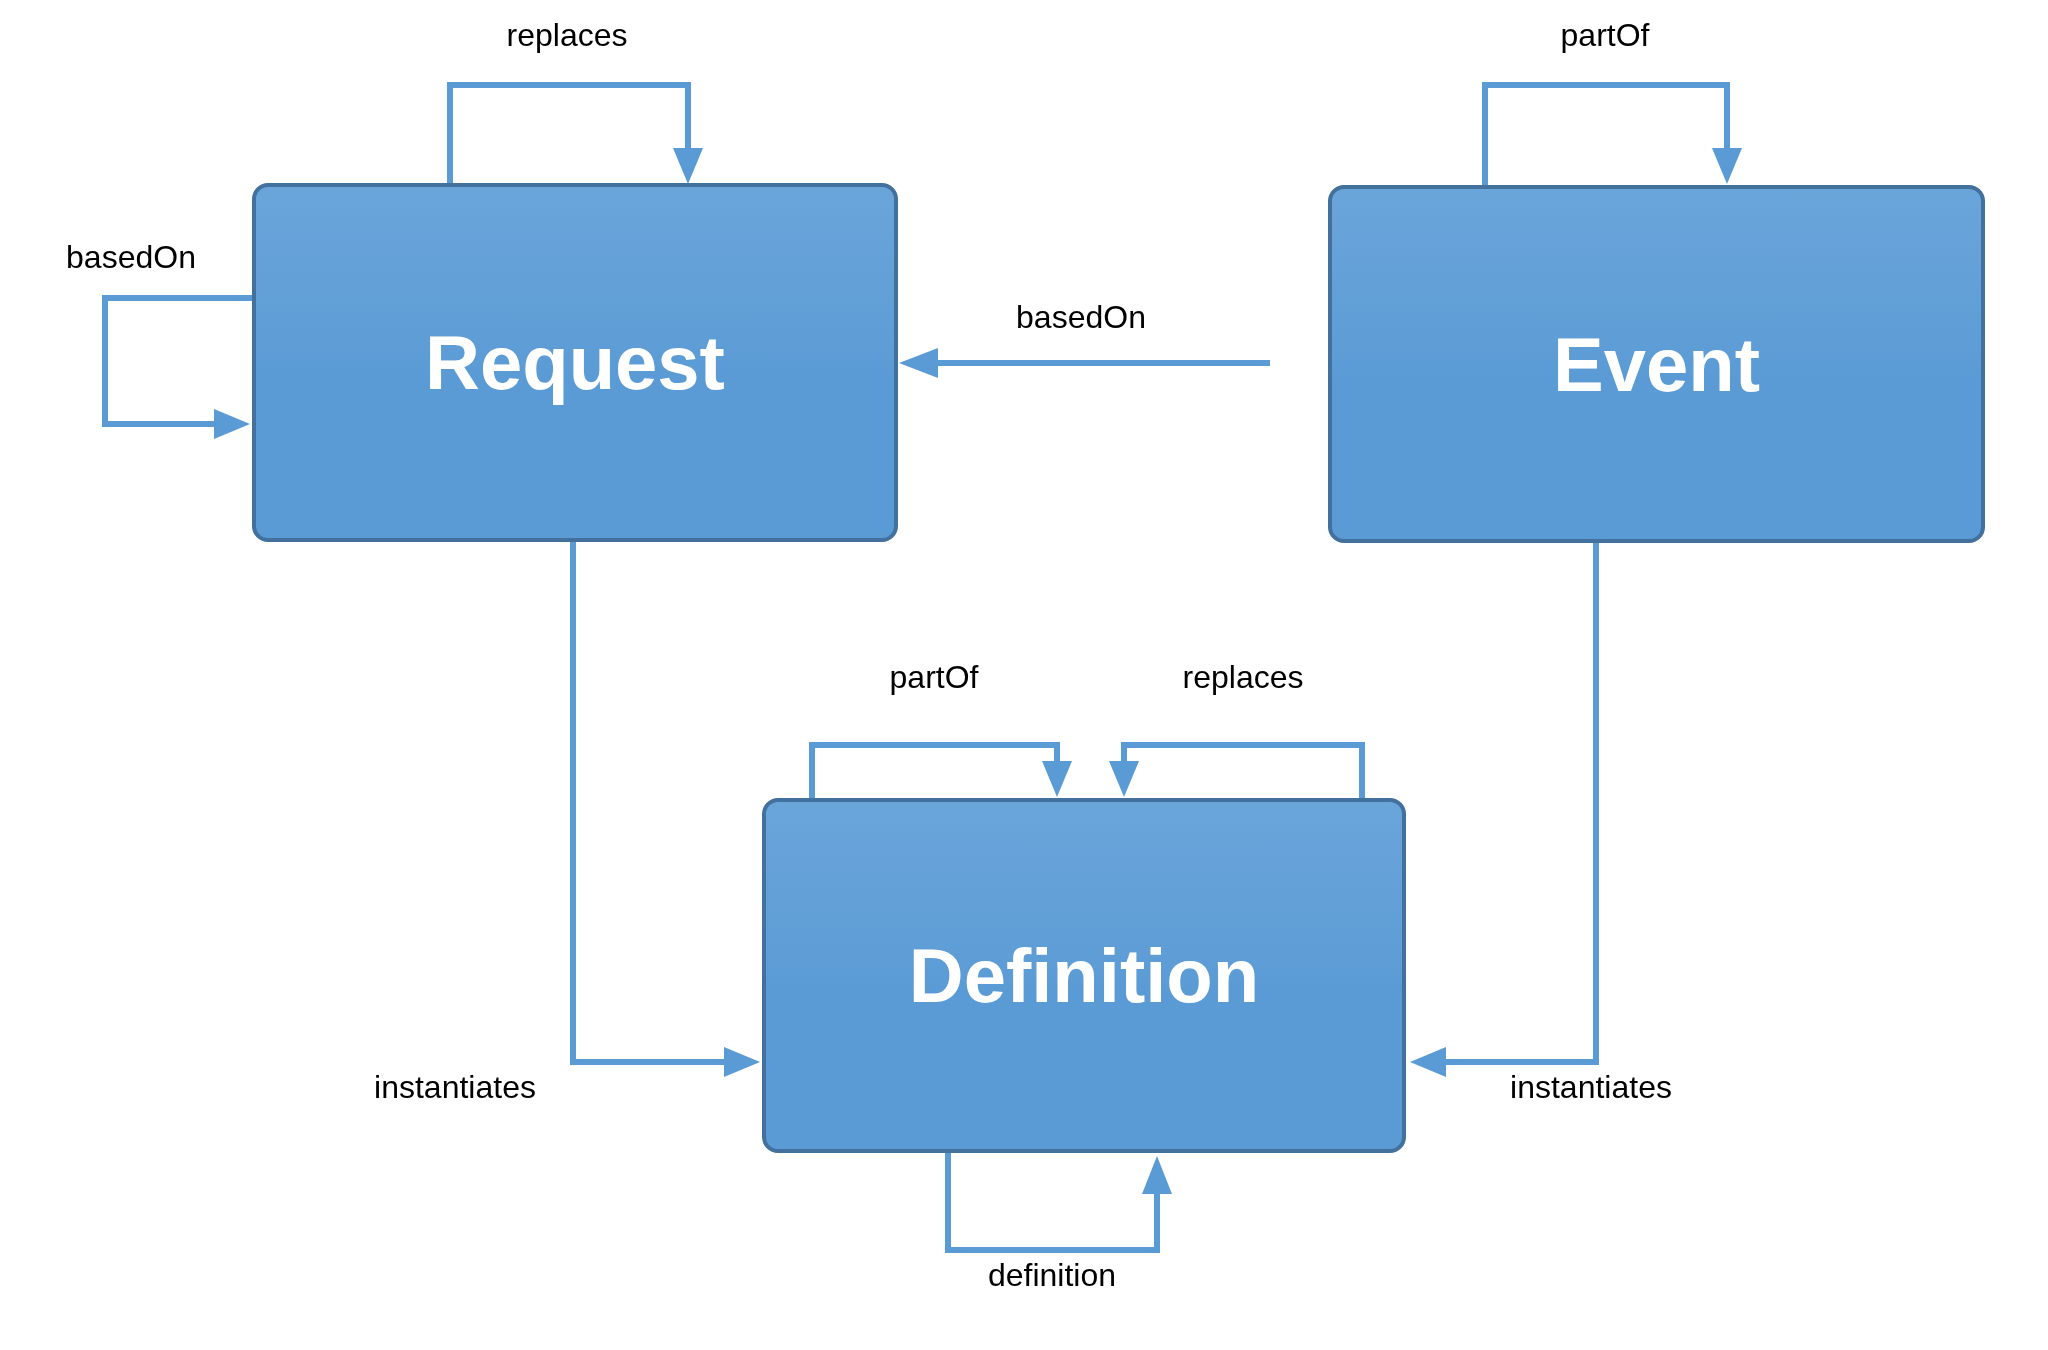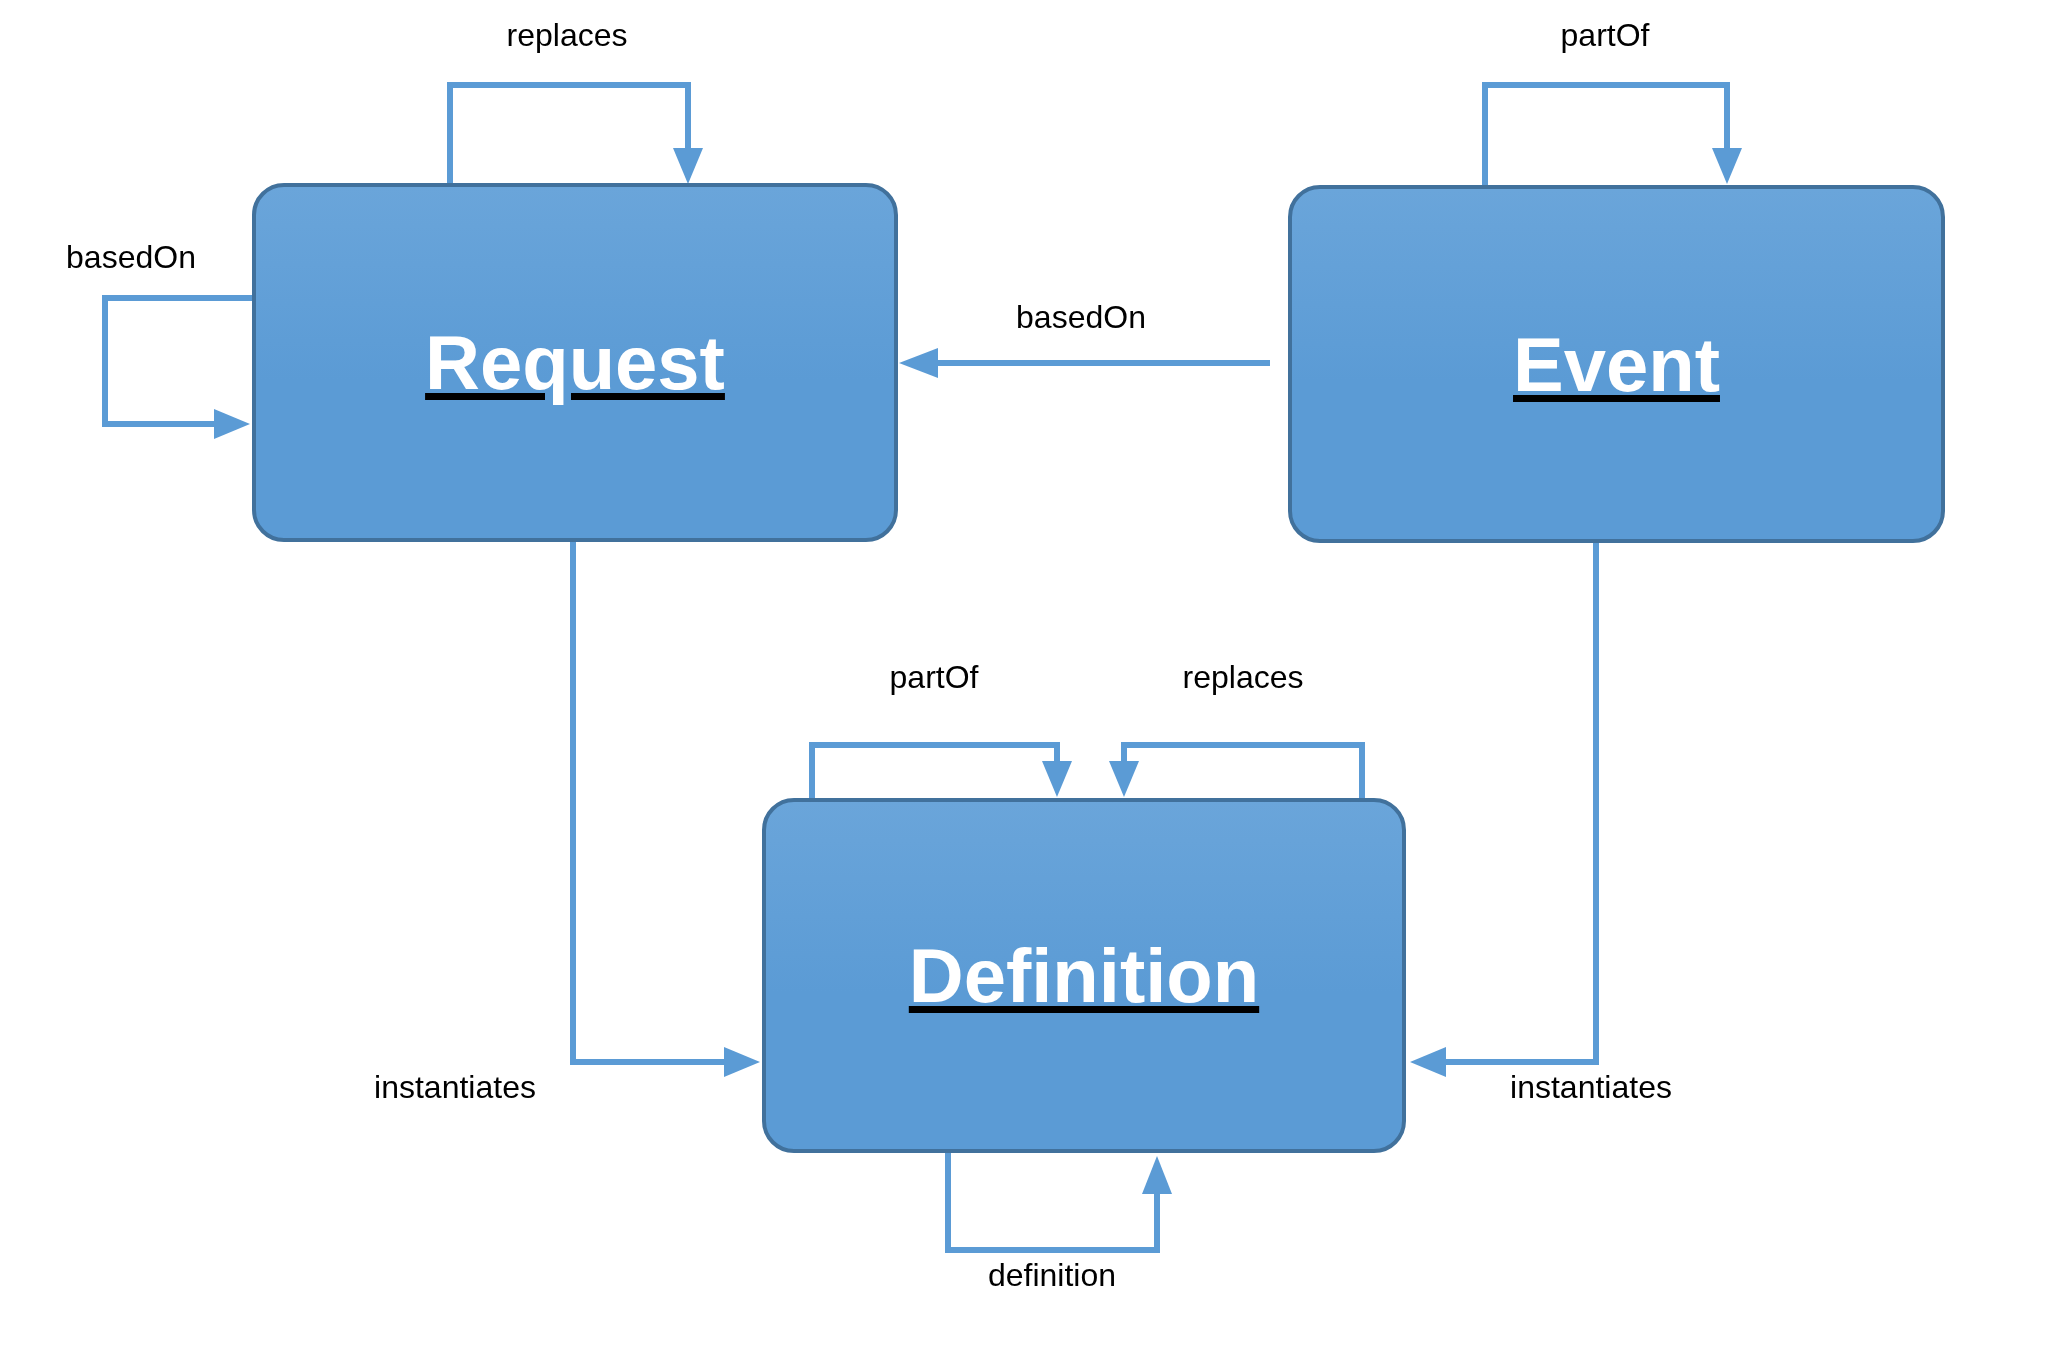--- a/index.html
+++ b/index.html
@@ -26,39 +26,39 @@
   .wires {
     position: absolute; left: 0; top: 0;
     width: 2048px; height: 1350px;
   }
   .wire { fill: none; stroke: var(--arrow); stroke-width: 6; }
   .head { fill: var(--arrow); stroke: none; }
   .node {
     position: absolute;
     background: linear-gradient(180deg, var(--node-fill-top) 0%, var(--node-fill) 55%, var(--node-fill) 100%);
     border: 4px solid var(--node-border);
-    border-radius: 32px;
-    display: flex; align-items: center; justify-content: center; text-decoration: underline;
+    border-radius: 16px;
+    display: flex; align-items: center; justify-content: center;
   }
   .node-title {
     font-weight: 700;
     font-size: 76px;
     color: var(--node-text);
     white-space: nowrap;
   }
   .edge-label {
     position: absolute;
     transform: translateX(-50%);
     font-size: 32px;
     line-height: 1.1;
     color: var(--label-text);
     white-space: nowrap;
   }
   #node-request    { left: 252px;  top: 183px; width: 646px; height: 359px; }
-  #node-event      { left: 1288px; top: 185px; width: 657px; height: 358px; }
+  #node-event      { left: 1328px; top: 185px; width: 657px; height: 358px; }
   #node-definition { left: 762px;  top: 798px; width: 644px; height: 355px; }
 
   #lbl-replaces-request     { left: 567px;  top: 18px;   }
   #lbl-partof-event         { left: 1605px; top: 18px;   }
   #lbl-basedon-request-self { left: 131px;  top: 240px;  }
   #lbl-basedon-event-req    { left: 1081px; top: 300px;  }
   #lbl-inst-left            { left: 455px;  top: 1070px; }
   #lbl-inst-right           { left: 1591px; top: 1070px; }
   #lbl-partof-definition    { left: 934px;  top: 660px;  }
   #lbl-replaces-definition  { left: 1243px; top: 660px;  }

